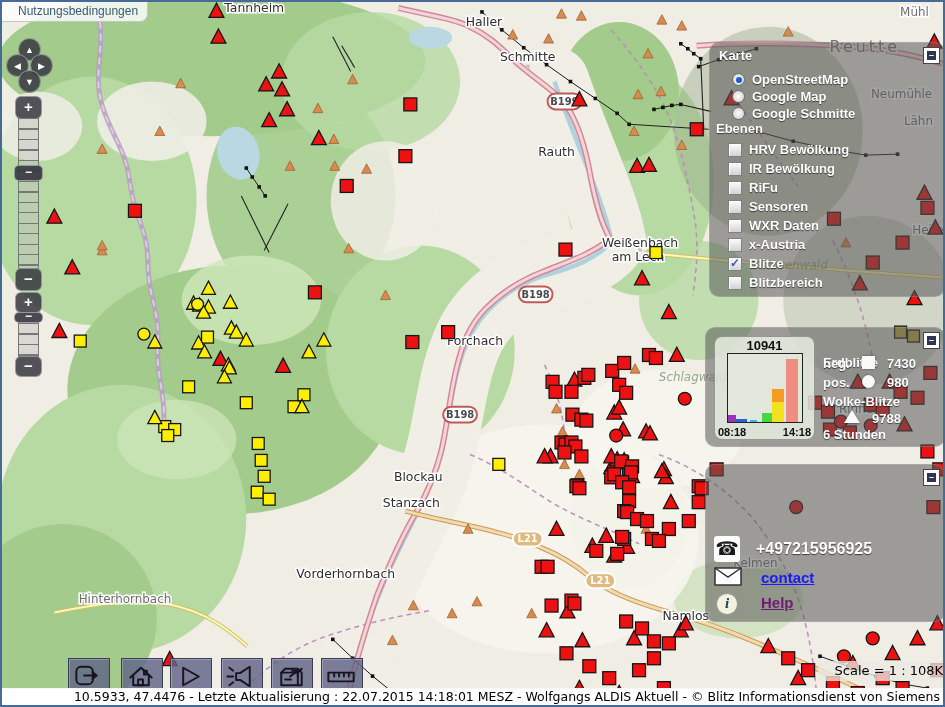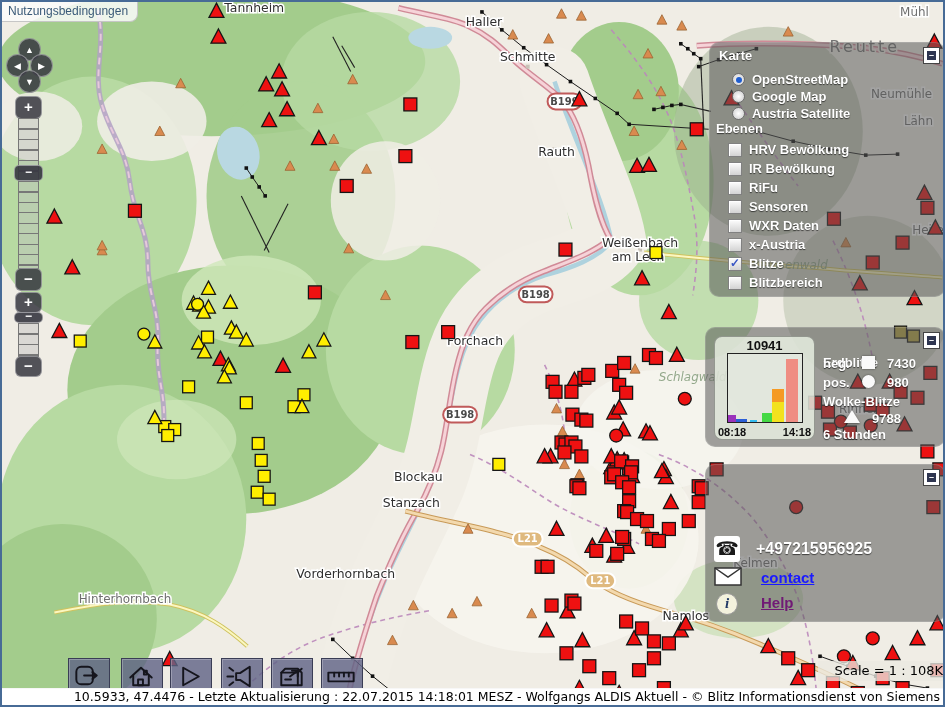--- a/index.html
+++ b/index.html
@@ -64,21 +64,21 @@
         border:1px solid rgba(255,255,255,.4);font:bold 15px "Liberation Sans",sans-serif;text-align:center;line-height:19px;}
   .ztrack{position:absolute;left:16px;width:19px;background:rgba(190,190,190,.45);border:1px solid #777;
         background-image:repeating-linear-gradient(to bottom,rgba(0,0,0,0) 0 9px,#777 9px 10.5px);}
   .zhandle{position:absolute;left:12px;width:27px;height:14px;background:rgba(54,54,64,.9);color:#fff;border-radius:5px;
         border:1px solid rgba(255,255,255,.45);font:bold 12px "Liberation Sans",sans-serif;text-align:center;line-height:12px;}
   
   .tbtn{position:absolute;top:656px;width:40px;height:37px;background:rgba(96,100,134,.82);
         border:1px solid #3a3d55;box-shadow:inset 1px 1px 0 rgba(255,255,255,.25);}
   .tbtn svg{stroke:#15151d;fill:none;stroke-width:2;stroke-linejoin:round;stroke-linecap:round;}
   
-  #terms{position:absolute;left:0;top:0;padding:2px 9px 3px 6px;background:rgba(252,252,252,.85);
+  #terms{position:absolute;left:0;top:0;padding:2px 9px 3px 16px;background:rgba(252,252,252,.85);
          color:#3a5a78;font-size:12px;border-bottom-right-radius:8px;border:1px solid #c6c6c6;border-top:none;border-left:none;}
   #scale-strip{position:absolute;left:816px;top:659px;width:125px;height:20px;background:rgba(235,233,225,.78);
          font:13px "DejaVu Sans",sans-serif;color:#000;text-align:right;line-height:20px;box-sizing:border-box;}
   #status-bar{position:absolute;left:0;bottom:0;width:100%;height:17px;background:#ffffff;border-top:1px solid #f7f7f7;
          font:12.5px "DejaVu Sans",sans-serif;color:#000;text-align:right;line-height:16px;padding-right:3px;box-sizing:border-box;z-index:5;}
 </style>
 </head>
 <body>
 
 <div id="frame">
@@ -552,21 +552,21 @@
             <span class="dot"></span>
           </span>
           <span class="opt-label">OpenStreetMap</span>
         </div>
         <div class="opt-row">
           <span class="radio"></span>
           <span class="opt-label">Google Map</span>
         </div>
         <div class="opt-row">
           <span class="radio"></span>
-          <span class="opt-label">Austria Satellite</span>
+          <span class="opt-label">Google Schmitte</span>
         </div>
       </div>
     <div class="hd" style="position:absolute;left:6px;top:78px;">Ebenen</div>
     <div id="ebenen-layers" style="position:absolute;left:0;top:94px;width:100%;">
         <div class="layer-row">
           <span class="cb"></span>
           <span class="opt-label">HRV Bewölkung</span>
         </div>
         <div class="layer-row">
           <span class="cb"></span>

